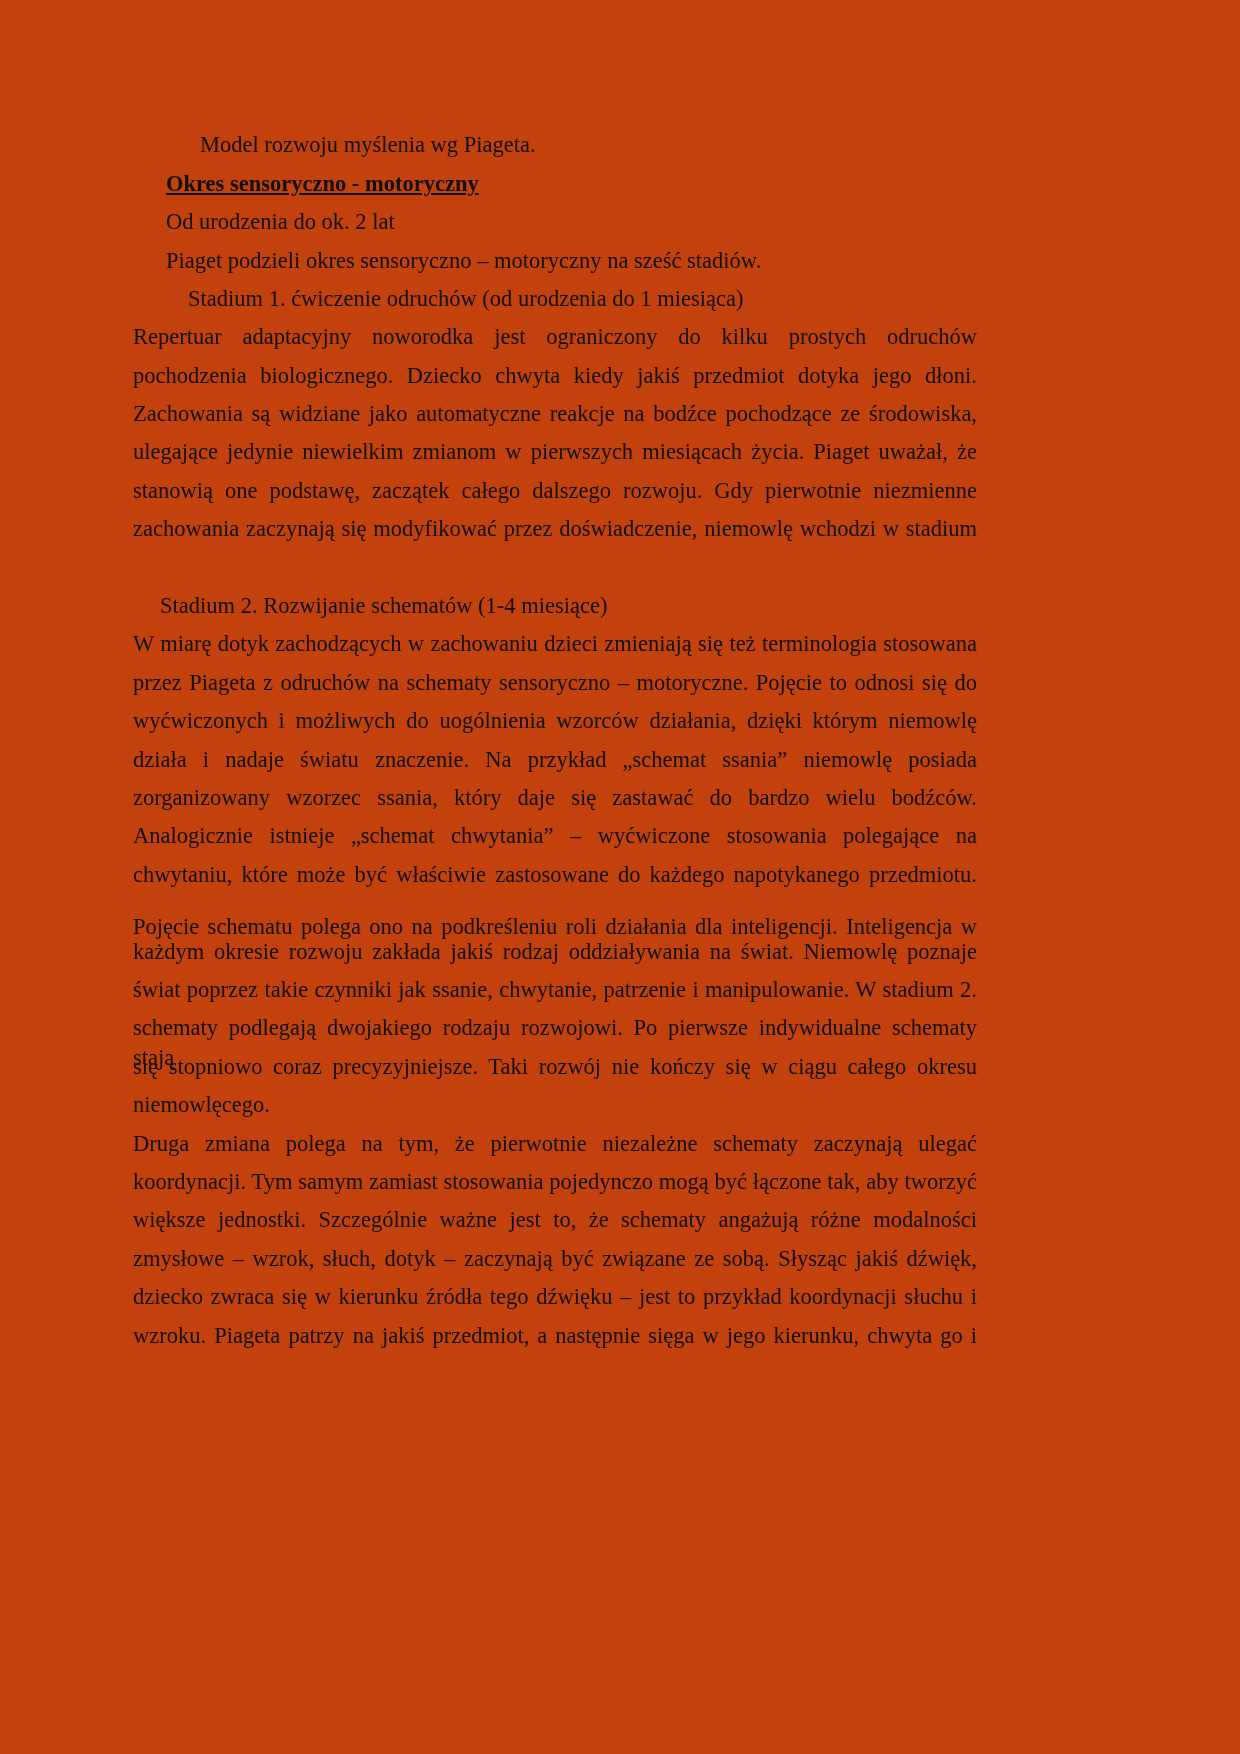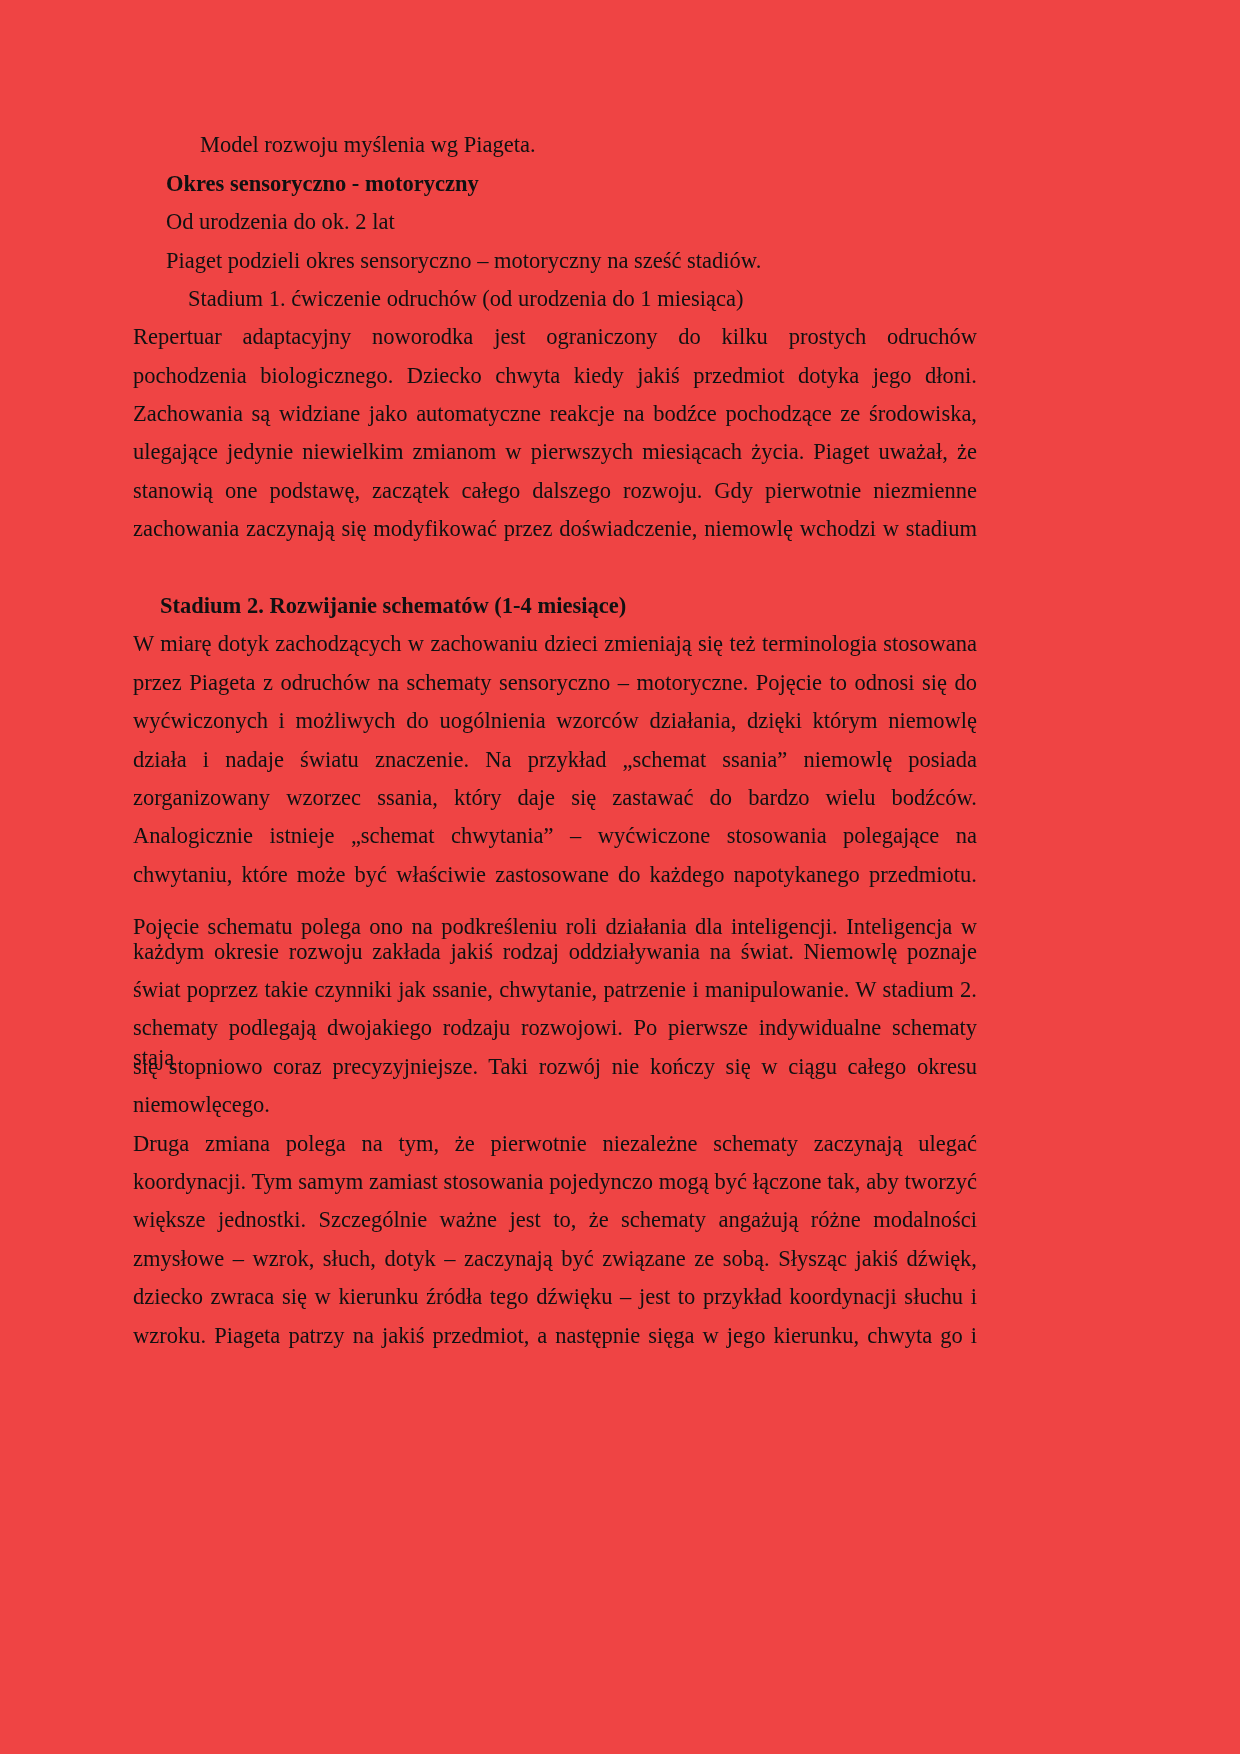--- a/index.html
+++ b/index.html
@@ -1,27 +1,27 @@
 <!DOCTYPE html>
 <html><head>
 <meta charset="utf-8">
 <style>
   html, body { margin: 0; padding: 0; background: #ffffff; }
   body { width: 1240px; height: 1754px; position: relative; overflow: hidden; }
   .page {
-    position: absolute; left: 0; top: 0; width: 1240px; height: 1754px; background: #ef4444;
+    position: absolute; left: 0; top: 0; width: 1240px; height: 1754px; background: #c2410c;
     font-family: "Liberation Serif", "DejaVu Serif", serif; color: #111; font-size: 22.5px;
   }
   .line { position: absolute; left: 133px; width: 844px; height: 30px; line-height: 30px; white-space: nowrap; }
   .just { text-align: justify; text-align-last: justify; white-space: normal; }
-  .bold { font-weight: bold; }
+  .bold { font-weight: bold; text-decoration: underline; }
   .ind1 { left: 200px; width: 777px; }
   .ind2 { left: 166px; width: 811px; }
   .ind3 { left: 188px; width: 789px; }
-  .ind4 { left: 160px; width: 817px; font-weight: bold; }
+  .ind4 { left: 160px; width: 817px; }
 </style>
 </head>
 <body>
 
 <div class="page">
   <div class="line ind1" style="top:130px">Model rozwoju myślenia wg Piageta.</div>
   <div class="line ind2 bold" style="top:169px">Okres sensoryczno - motoryczny</div>
   <div class="line ind2" style="top:207px">Od urodzenia do ok. 2 lat</div>
   <div class="line ind2" style="top:246px">Piaget podzieli okres sensoryczno – motoryczny na sześć stadiów.</div>
   <div class="line ind3" style="top:284px">Stadium 1.  ćwiczenie odruchów (od urodzenia do 1 miesiąca)</div>

